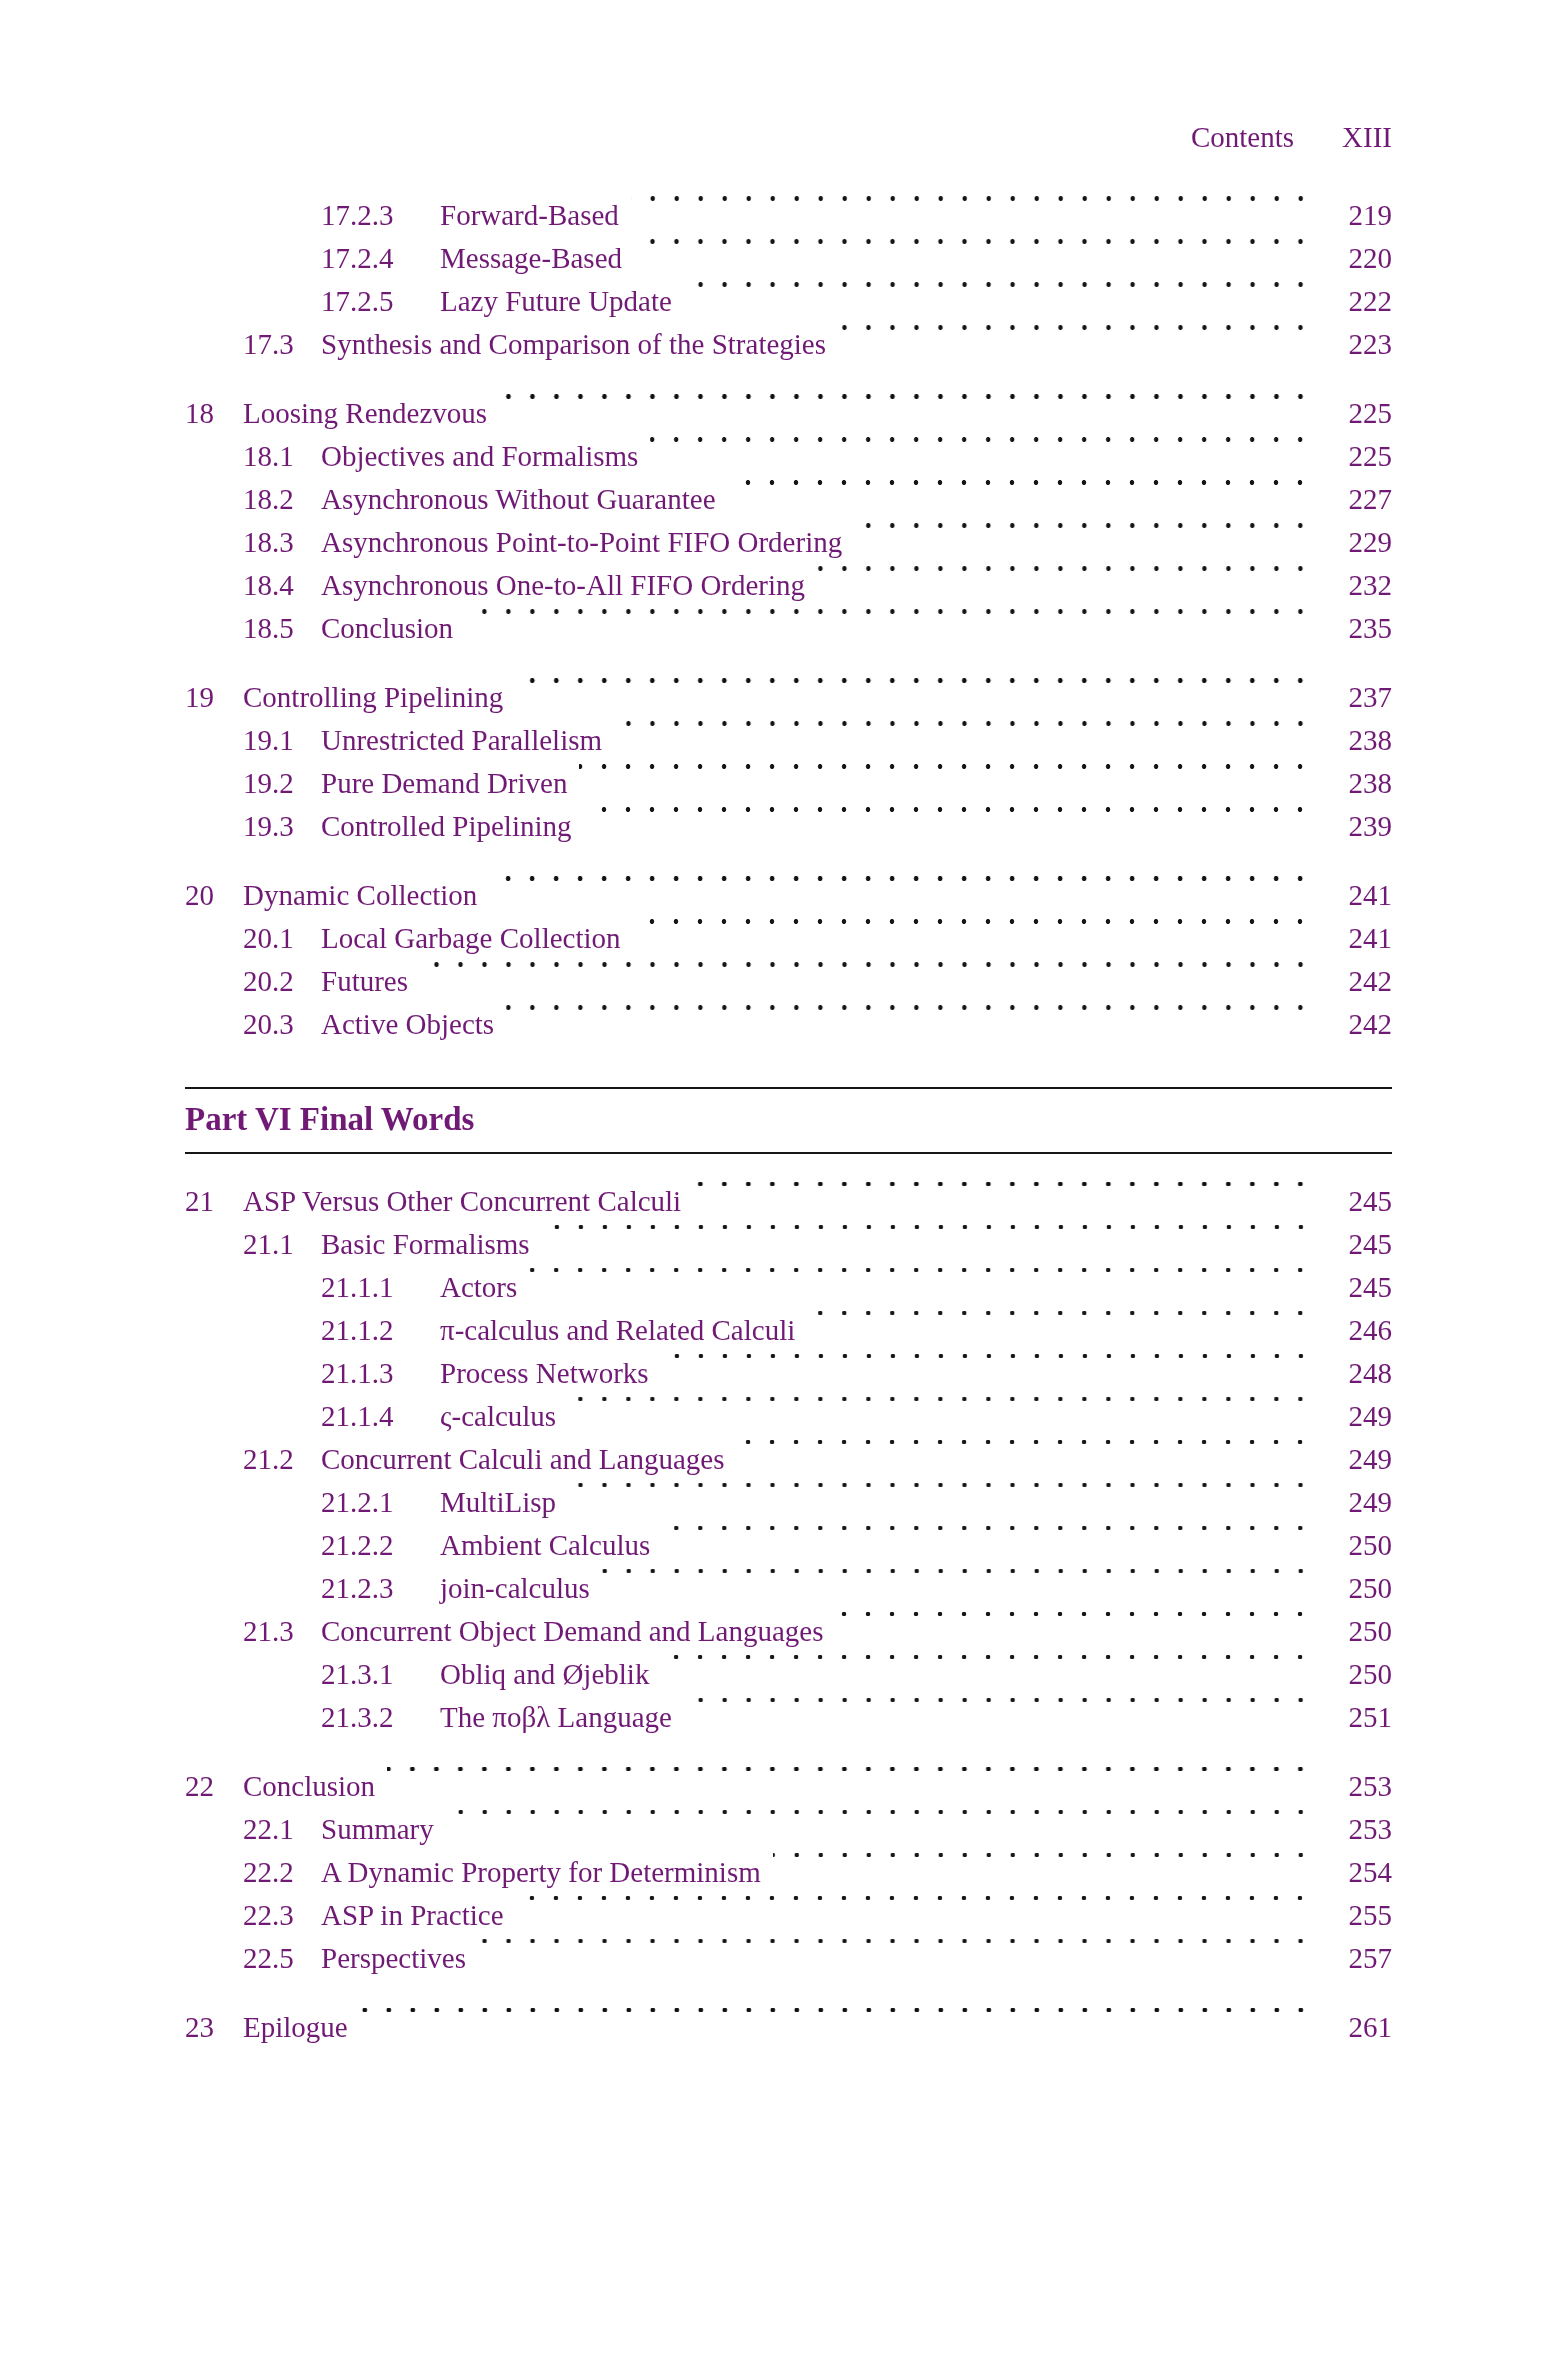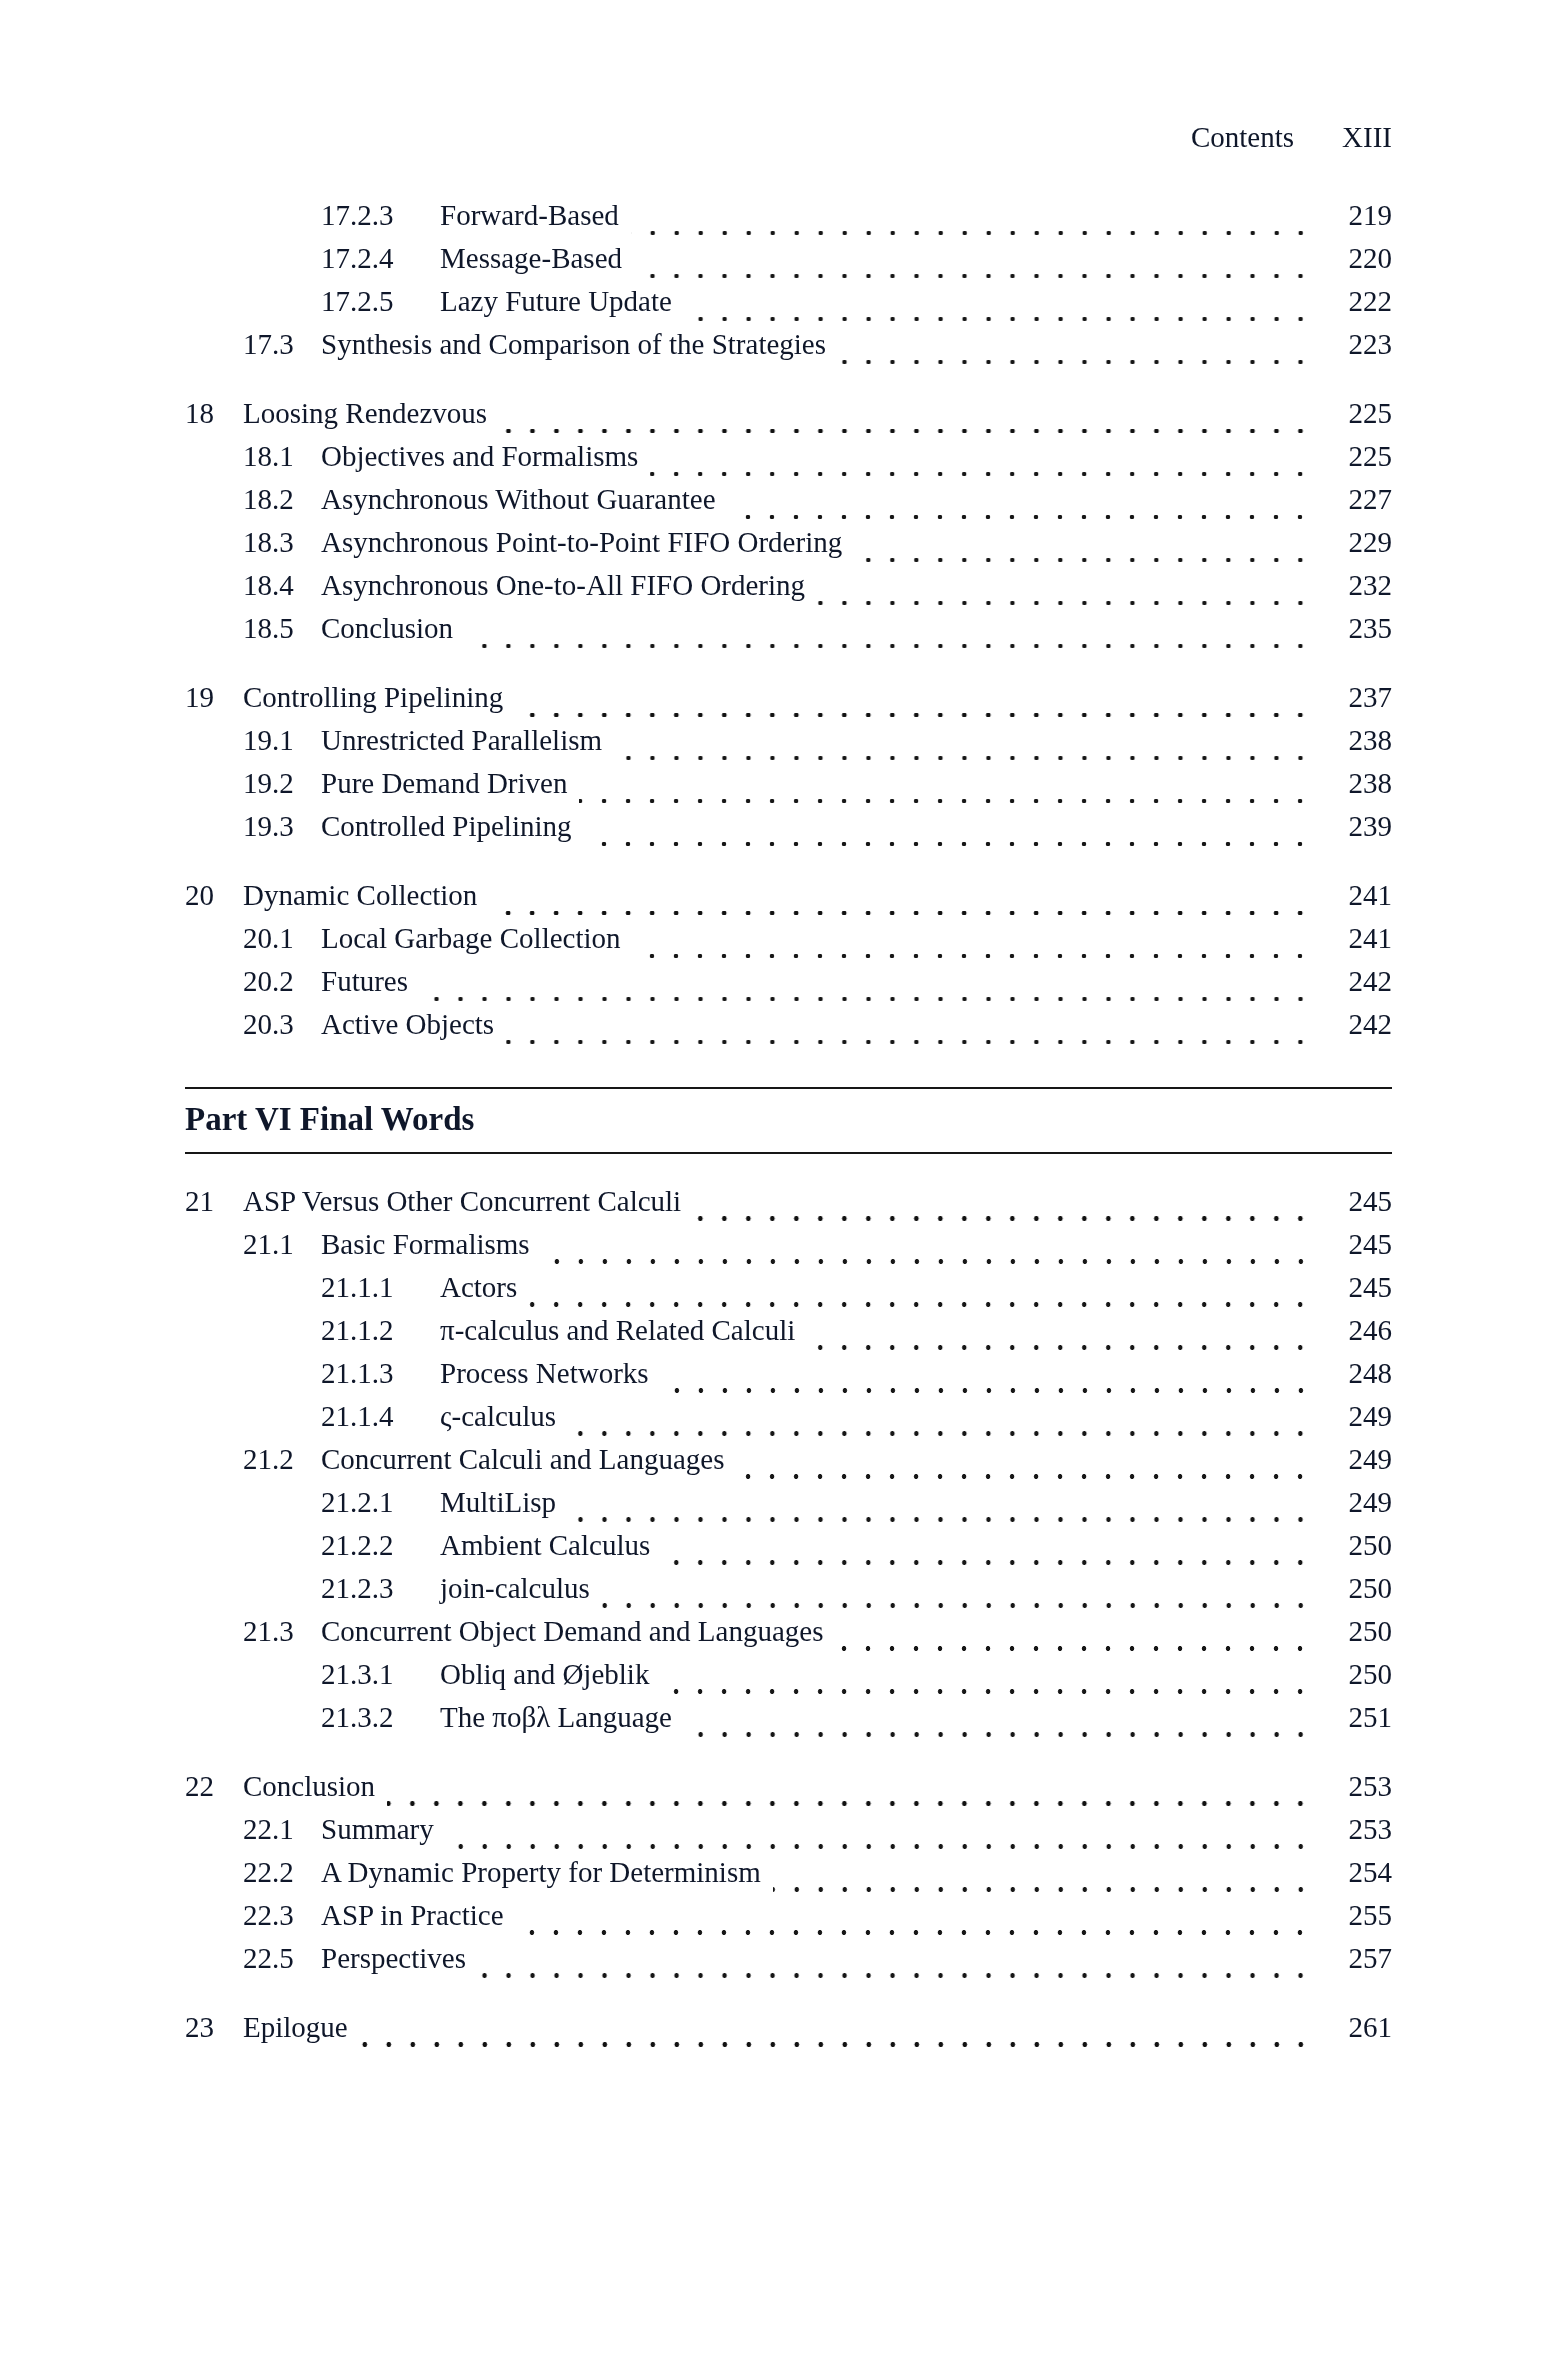--- a/index.html
+++ b/index.html
@@ -2,21 +2,21 @@
 <html style="font-size:13.6px"><head>
 <meta charset="utf-8">
 <style>
   * { margin: 0; padding: 0; box-sizing: border-box; }
   html, body { background: #ffffff; }
   .page {
     position: relative;
     width: 1502px;
     height: 2366px;
     background: #ffffff;
-    color: #0f172a;
+    color: #701a75;
     font-family: "Liberation Serif", "DejaVu Serif", serif;
     overflow: hidden;
   }
   .content {
     position: absolute;
     left: 185px;
     top: 119px;
     width: 1207px;
   }
   .running-header {
@@ -24,21 +24,21 @@
     justify-content: flex-end;
     align-items: baseline;
     gap: 48px;
     font-size: 29px;
     line-height: 36px;
     margin-bottom: 39px;
   }
   .toc { font-size: 29px; }
   .entry {
     display: flex;
-    align-items: flex-end;
+    align-items: flex-start;
     line-height: 43px;
     white-space: nowrap;
   }
   .entry .num { flex: none; }
   .entry .title { flex: none; padding-right: 5.1px; }
   .entry.chapter { font-weight: normal; margin-top: 26px; }
   .entry.chapter .num { width: 58px; }
   .entry.section { padding-left: 58px; }
   .entry.section .num { width: 78px; }
   .entry.subsection { padding-left: 136px; }

